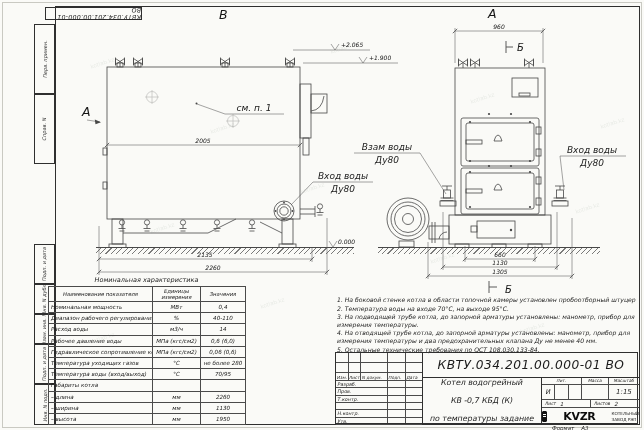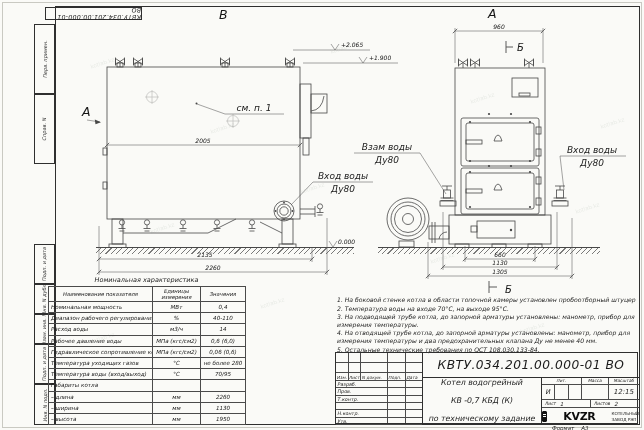--- a/index.html
+++ b/index.html
@@ -463,34 +463,34 @@
         </div>
       <div class="sv" style="left:12px;height:28px"></div>
       <div class="sv" style="left:24px;height:28px"></div>
       <div class="sv" style="left:51px;height:100%"></div>
       <div class="sv" style="left:69px;height:100%"></div>
     </div>
     <div class="tb-des">КВТУ.034.201.00.000-01 ВО</div>
     <div class="tb-name">
       <div>Котел водогрейный</div>
       <div>КВ -0,7  КБД  (К)</div>
-      <div>по техническому задание</div>
+      <div>по температуры задание</div>
     </div>
     <div class="tb-right">
       <div class="r1">
         <div class="c-lit">Лит.</div>
         <div class="c-mass">Масса</div>
         <div class="c-scale">Масштаб</div>
       </div>
       <div class="r2">
         <div class="mini">И</div>
         <div class="mini"></div>
         <div class="mini m3"></div>
         <div class="mass"></div>
-        <div class="scale">12:15</div>
+        <div class="scale">1:15</div>
       </div>
       <div class="r3">
         <div class="sh1">
           <span class="lab">Лист</span>
           <span class="val">1</span>
         </div>
         <div class="sh2">
           <span class="lab">Листов</span>
           <span class="val">2</span>
         </div>

